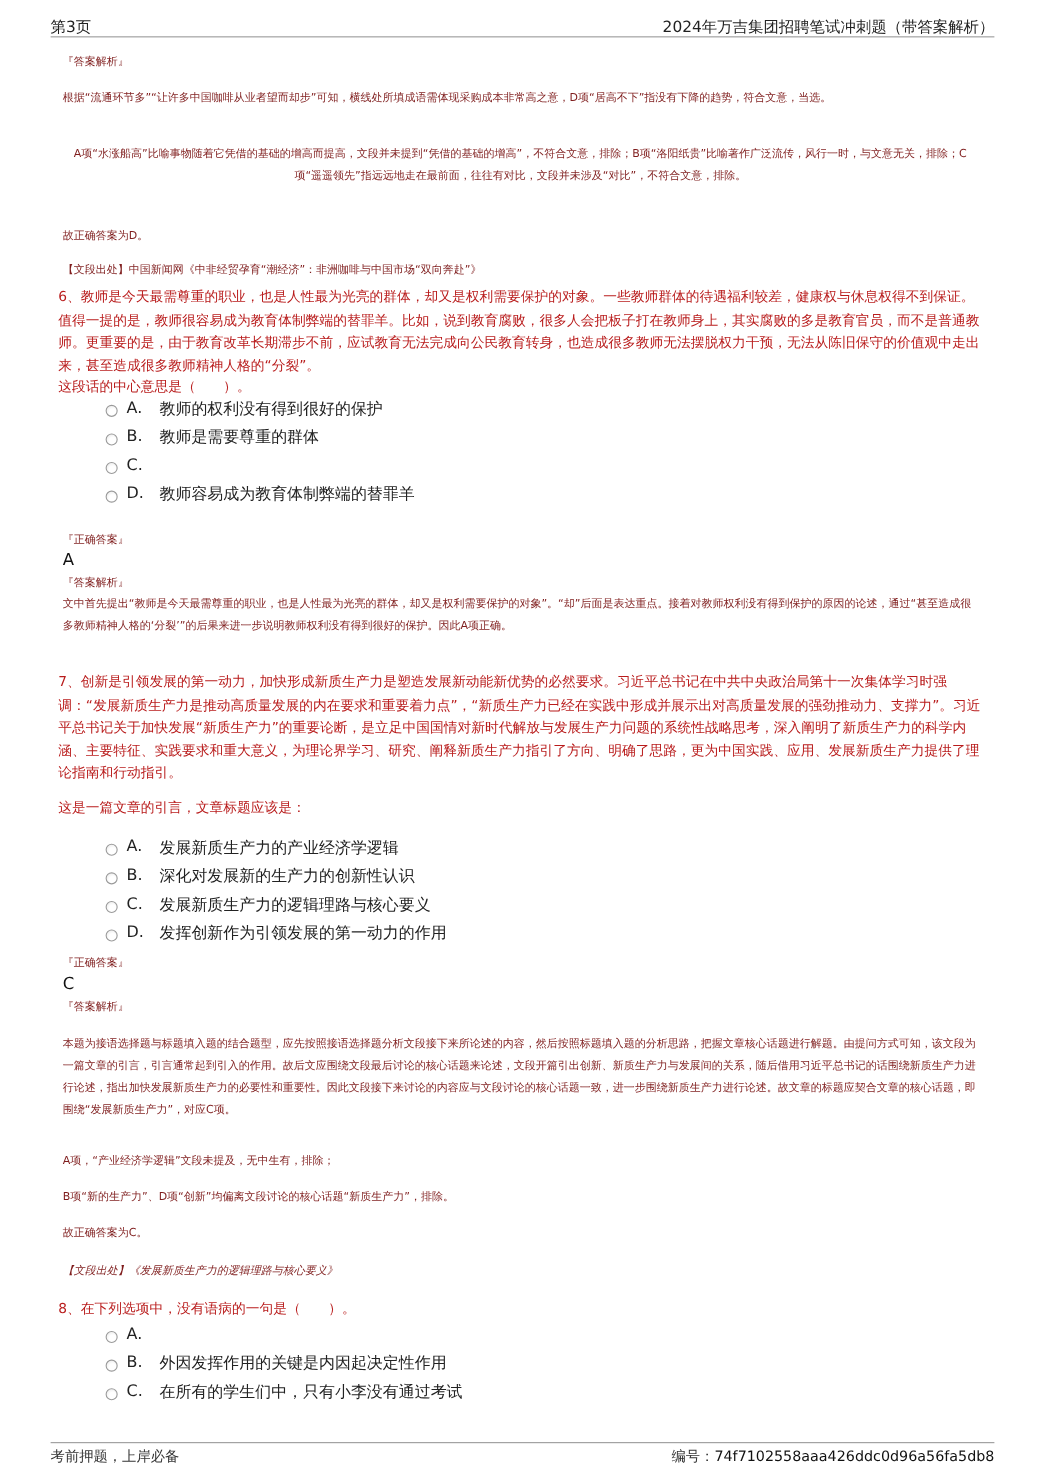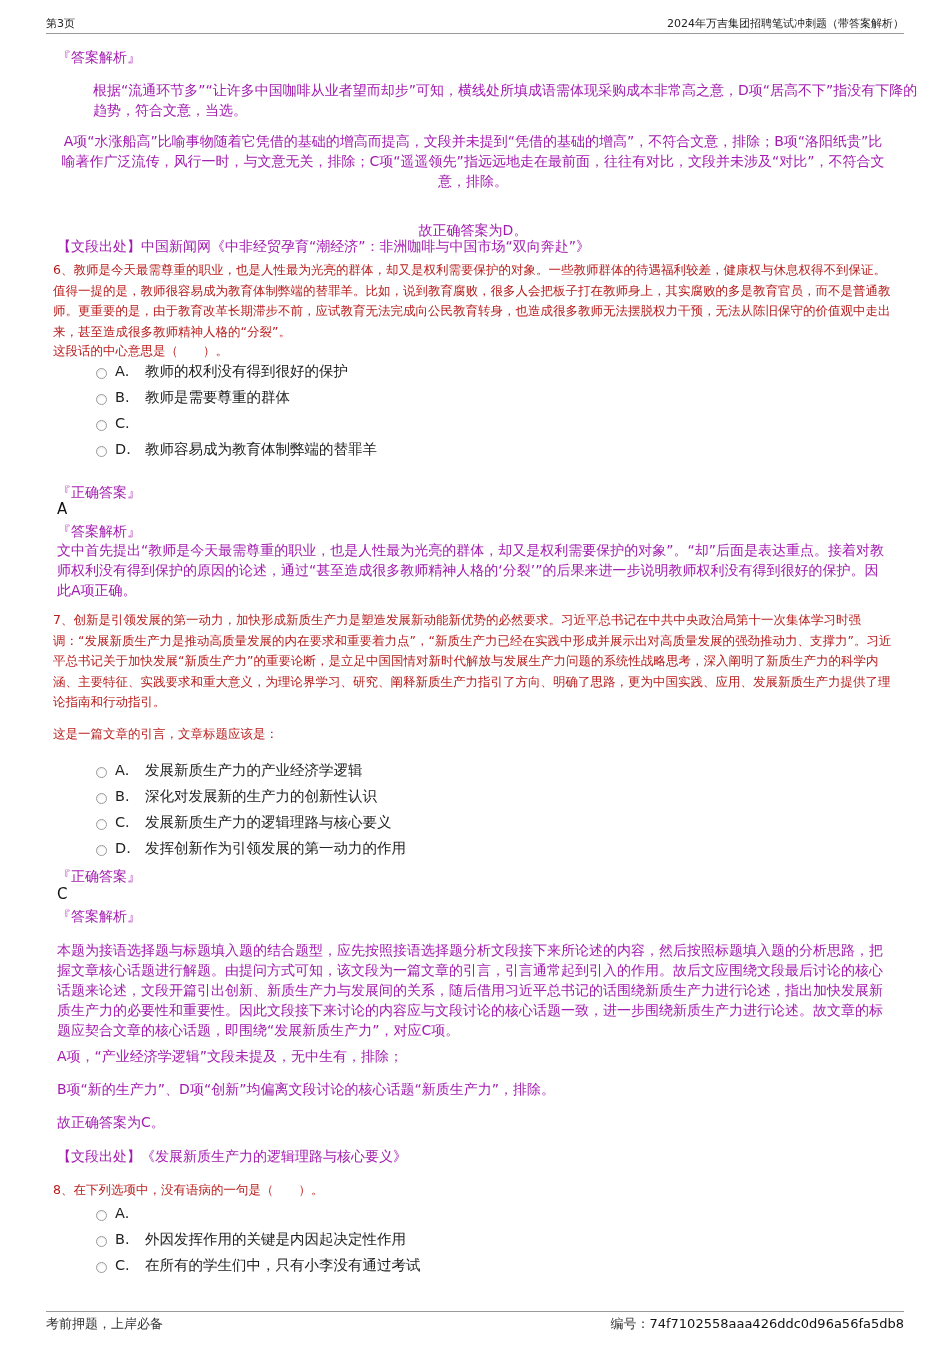--- a/index.html
+++ b/index.html
@@ -6,35 +6,35 @@
     html, body { width: 950px; height: 1345px; background: #ffffff; }
     body {
       position: relative;
       font-family: "DejaVu Sans", "Liberation Sans", sans-serif;
       color: #111111;
       overflow: hidden;
     }
     .page-header {
       position: absolute; left: 46px; top: 14px; width: 858px; height: 20px;
       border-bottom: 1px solid #9a9a9a;
-      font-size: 11px; color: #222;
+      font-size: 14px; color: #222;
     }
     .page-header .left { position: absolute; left: 0; top: 2px; }
     .page-header .right { position: absolute; right: 0; top: 2px; }
 
     .page-footer {
       position: absolute; left: 46px; top: 1311px; width: 858px; height: 22px;
       border-top: 1px solid #9a9a9a;
       font-size: 13px; color: #333; text-align: right;
     }
     .page-footer .left { position: absolute; left: 0; top: 3px; }
     .page-footer .right { position: absolute; right: 0; top: 3px; }
     .page-footer .right .id { color: #111; }
 
-    .blk { position: absolute; left: 57px; width: 832px; font-size: 14px; line-height: 20px; color: #a21caf; }
+    .blk { position: absolute; left: 57px; width: 832px; font-size: 10px; line-height: 20px; color: #7f1d1d; }
     .q { position: absolute; left: 53px; width: 845px; font-size: 12.5px; line-height: 20.5px; color: #b91c1c; }
     .ans-letter { position: absolute; left: 57px; font-size: 15px; color: #111; }
 
     .opts { position: absolute; left: 96px; width: 600px; }
     .opt { display: flex; align-items: center; height: 26px; font-size: 14.5px; color: #222; cursor: pointer; }
     .radio {
       width: 11px; height: 11px; border-radius: 50%;
       border: 1px solid #9a9a9a;
       background: radial-gradient(circle at 60% 65%, #ffffff 40%, #e4e4e4 100%);
       margin-right: 8px; margin-top: 4px; flex: none;
@@ -44,23 +44,23 @@
   </style>
 </head>
 <body>
 
 <div class="page-header">
   <span class="left">第3页</span>
   <span class="right">2024年万吉集团招聘笔试冲刺题（带答案解析）</span>
 </div>
 
 <div class="blk" style="top:47px;">『答案解析』</div>
-<div class="blk" style="top:80px;margin-left:36px;">根据“流通环节多”“让许多中国咖啡从业者望而却步”可知，横线处所填成语需体现采购成本非常高之意，D项“居高不下”指没有下降的趋势，符合文意，当选。</div>
+<div class="blk" style="top:80px;">根据“流通环节多”“让许多中国咖啡从业者望而却步”可知，横线处所填成语需体现采购成本非常高之意，D项“居高不下”指没有下降的趋势，符合文意，当选。</div>
 <div class="blk" style="top:131px;text-align:center;">A项“水涨船高”比喻事物随着它凭借的基础的增高而提高，文段并未提到“凭借的基础的增高”，不符合文意，排除；B项“洛阳纸贵”比喻著作广泛流传，风行一时，与文意无关，排除；C项“遥遥领先”指远远地走在最前面，往往有对比，文段并未涉及“对比”，不符合文意，排除。</div>
-<div class="blk" style="top:220px;text-align:center;">故正确答案为D。</div>
+<div class="blk" style="top:205px;">故正确答案为D。</div>
 <div class="blk" style="top:236px;">【文段出处】中国新闻网《中非经贸孕育“潮经济”：非洲咖啡与中国市场“双向奔赴”》</div>
 
 <div class="q" style="top:260px;">6、教师是今天最需尊重的职业，也是人性最为光亮的群体，却又是权利需要保护的对象。一些教师群体的待遇福利较差，健康权与休息权得不到保证。值得一提的是，教师很容易成为教育体制弊端的替罪羊。比如，说到教育腐败，很多人会把板子打在教师身上，其实腐败的多是教育官员，而不是普通教师。更重要的是，由于教育改革长期滞步不前，应试教育无法完成向公民教育转身，也造成很多教师无法摆脱权力干预，无法从陈旧保守的价值观中走出来，甚至造成很多教师精神人格的“分裂”。</div>
 <div class="q" style="top:341px;">这段话的中心意思是（　　）。</div>
 <div class="opts" style="top:358px;">
   <div class="opt">
     <span class="radio"></span>
     <span class="letter">A.</span>
     <span class="text">教师的权利没有得到很好的保护</span>
   </div>
@@ -108,21 +108,21 @@
     <span class="text">发挥创新作为引领发展的第一动力的作用</span>
   </div>
 </div>
 <div class="blk" style="top:866px;">『正确答案』</div>
 <div class="ans-letter" style="top:885px;">C</div>
 <div class="blk" style="top:906px;">『答案解析』</div>
 <div class="blk" style="top:940px;">本题为接语选择题与标题填入题的结合题型，应先按照接语选择题分析文段接下来所论述的内容，然后按照标题填入题的分析思路，把握文章核心话题进行解题。由提问方式可知，该文段为一篇文章的引言，引言通常起到引入的作用。故后文应围绕文段最后讨论的核心话题来论述，文段开篇引出创新、新质生产力与发展间的关系，随后借用习近平总书记的话围绕新质生产力进行论述，指出加快发展新质生产力的必要性和重要性。因此文段接下来讨论的内容应与文段讨论的核心话题一致，进一步围绕新质生产力进行论述。故文章的标题应契合文章的核心话题，即围绕“发展新质生产力”，对应C项。</div>
 <div class="blk" style="top:1046px;">A项，“产业经济学逻辑”文段未提及，无中生有，排除；</div>
 <div class="blk" style="top:1079px;">B项“新的生产力”、D项“创新”均偏离文段讨论的核心话题“新质生产力”，排除。</div>
 <div class="blk" style="top:1112px;">故正确答案为C。</div>
-<div class="blk" style="top:1146px;">【文段出处】《发展新质生产力的逻辑理路与核心要义》</div>
+<div class="blk" style="top:1146px;font-style:italic;">【文段出处】《发展新质生产力的逻辑理路与核心要义》</div>
 
 <div class="q" style="top:1180px;">8、在下列选项中，没有语病的一句是（　　）。</div>
 <div class="opts" style="top:1200px;">
   <div class="opt">
     <span class="radio"></span>
     <span class="letter">A.</span>
   </div>
   <div class="opt">
     <span class="radio"></span>
     <span class="letter">B.</span>

